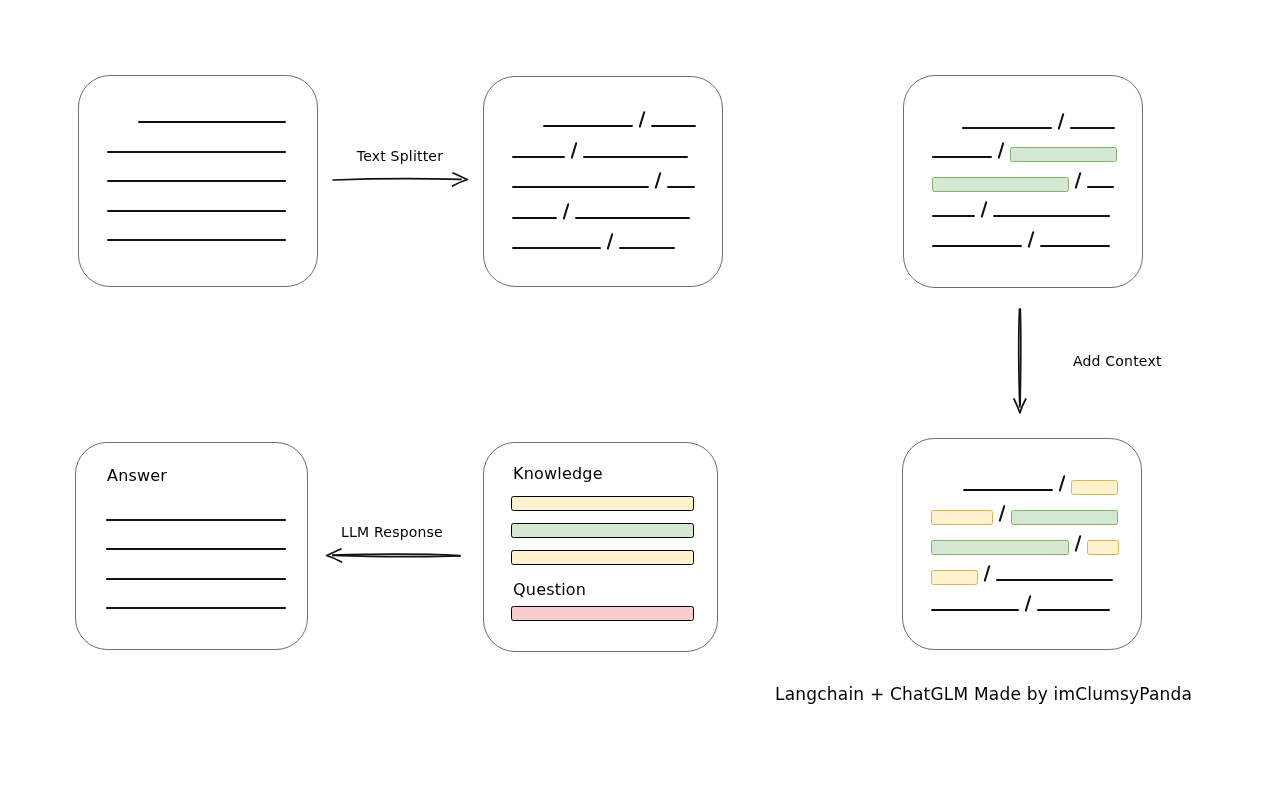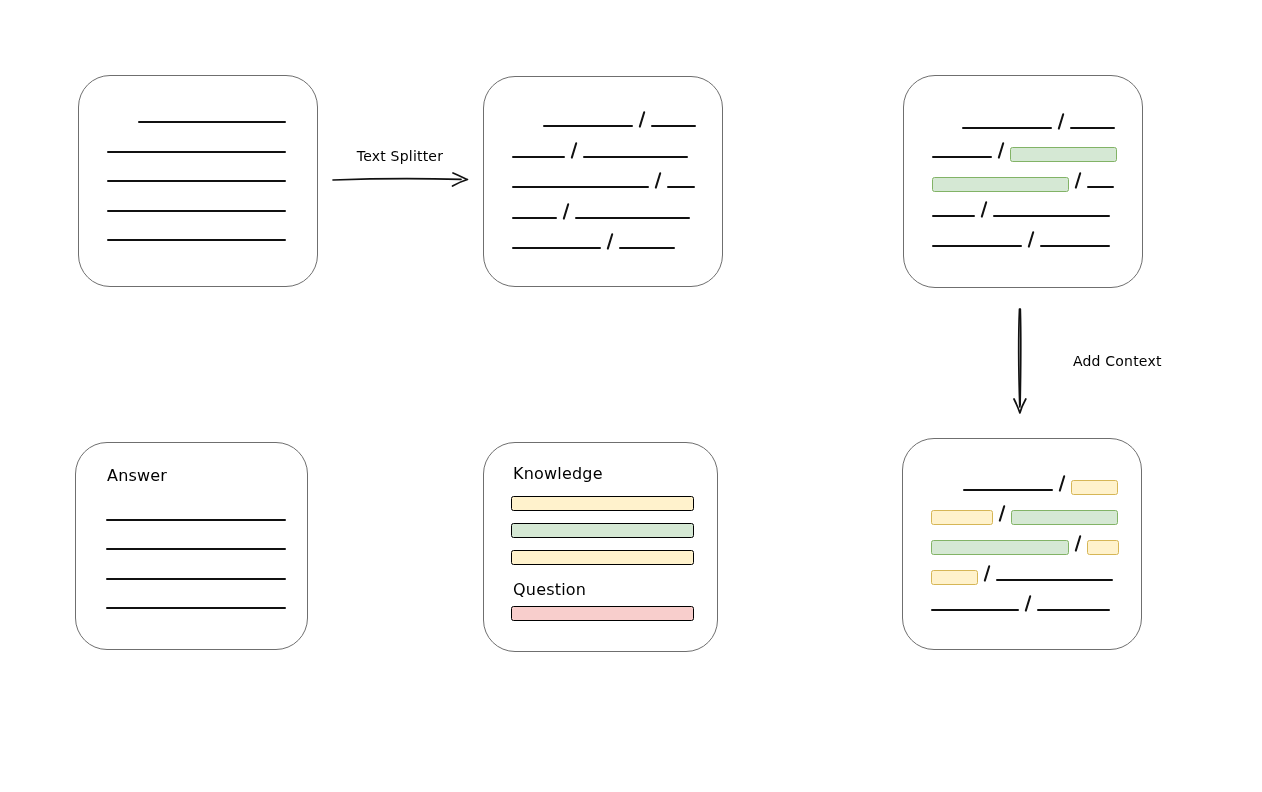--- a/index.html
+++ b/index.html
@@ -224,15 +224,24 @@
   <div class="arrow-group" id="arrow-add-context" style="left:1011px; top:307px;">
     <svg width="20" height="112" viewBox="0 0 20 112">
       <path d="M8.5 2 C7 35 7.8 70 8.8 100"></path>
       <path d="M9.3 2 C10.3 35 9.7 68 9.1 98"></path>
       <path d="M3 92 C6 98 7.8 102.5 8.9 106 C10.1 101.5 12 97 14.8 92"></path>
     </svg>
     <div class="arrow-label">Add Context</div>
   </div>
 
 
-
+  <div class="arrow-group" style="left:322px; top:522px; width:140px;">
+    <div class="arrow-label">LLM Response</div>
+    <svg width="140" height="18" viewBox="0 0 140 18">
+      <path d="M138 9.6 C92 7.4 44 8.2 11 9.2"></path>
+      <path d="M138 10 C88 11.8 42 10 11 9.4"></path>
+      <path d="M19 3 C12 6 7.5 8.2 4.5 9.5 C10.5 11.2 14.5 13.2 19.5 16"></path>
+    </svg>
+  </div>
+
+  <div class="caption">Langchain + ChatGLM Made by imClumsyPanda</div>
 
 </div>
 
 </body></html>

